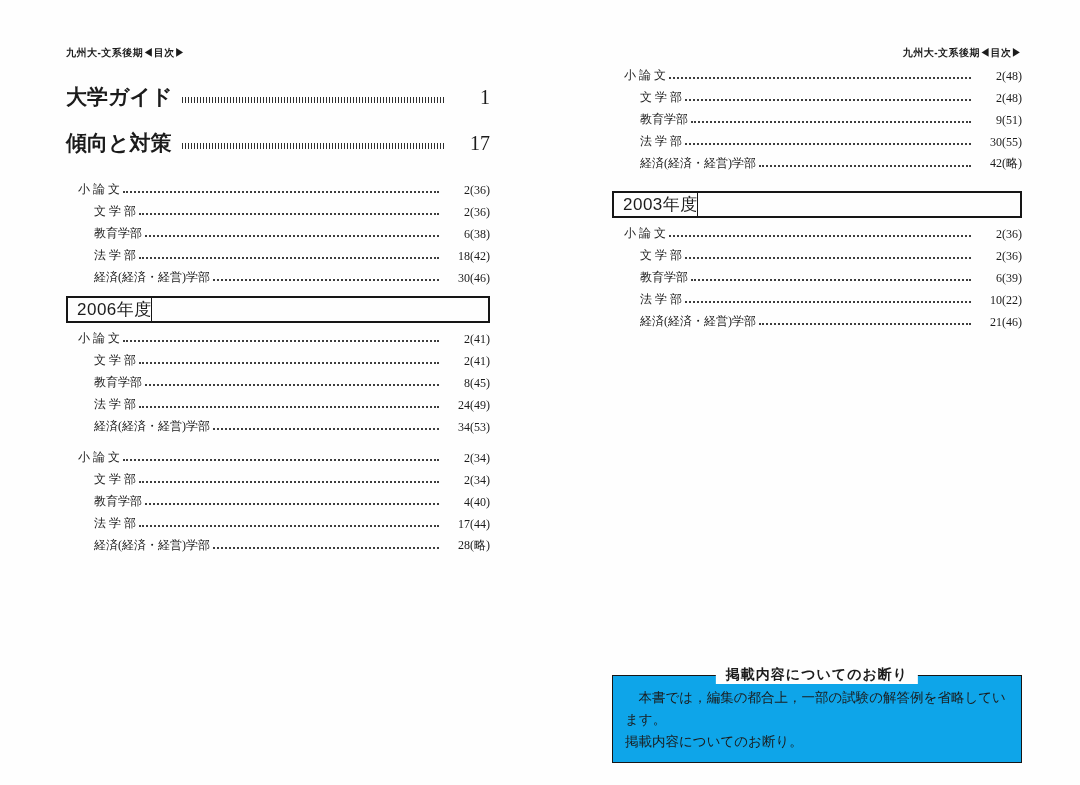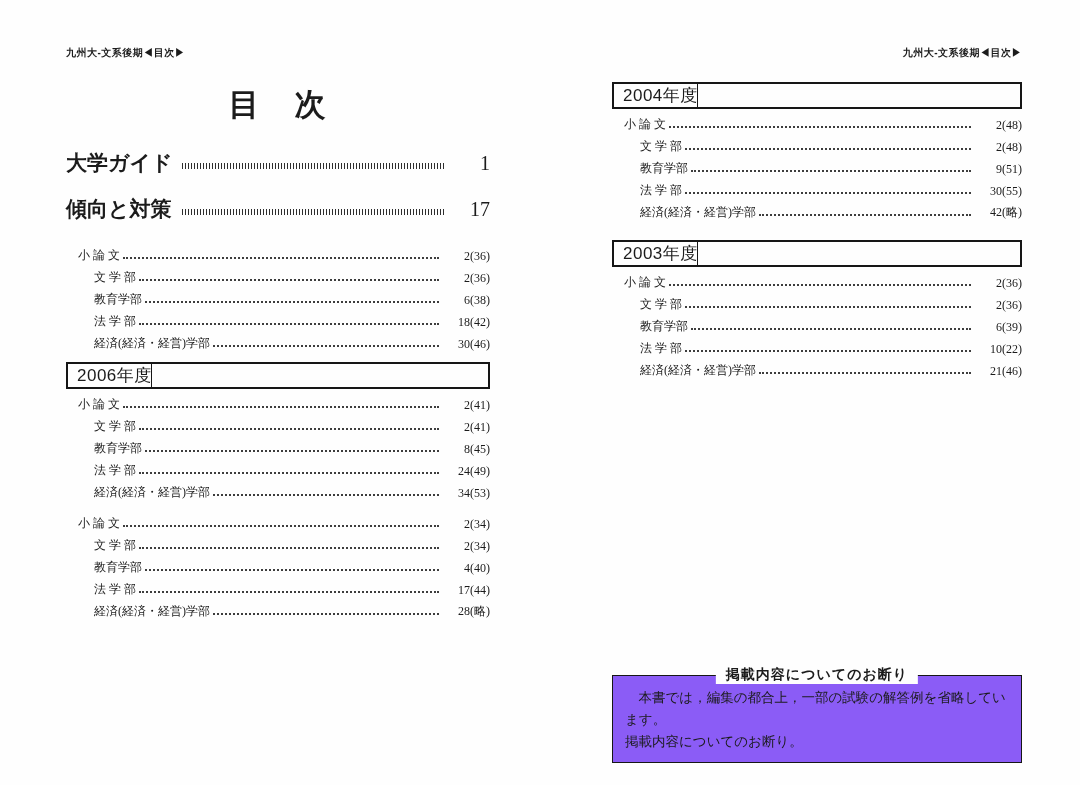--- a/index.html
+++ b/index.html
@@ -49,34 +49,33 @@
   .entry-row.lvl0 { padding-left:12px; }
   .entry-row.lvl1 { padding-left:28px; }
   .e-label  { white-space:pre; padding-bottom:3px; }
   .e-leader { flex:1; border-bottom:2px dotted #3d3d3d; margin:0 3px 8px 3px; }
   .e-page   { width:48px; text-align:right; padding-bottom:3px; white-space:pre; }
 
   #right-sections .year-box:first-child { margin-top:22px; }
   #right-sections .year-box { margin-top:12px; }
 
   .notice-box { position:absolute; left:0; top:629px; width:410px;
-                border:1.5px solid #161616; padding:11px 12px 9px; background:#8b5cf6; }
+                border:1.5px solid #161616; padding:11px 12px 9px; background:#0ea5e9; }
   .notice-title { position:absolute; top:-10px; left:50%; transform:translateX(-50%);
                   background:#fefefe; padding:0 10px; font-size:14px; font-weight:bold;
                   white-space:nowrap; letter-spacing:1px; }
   .notice-line { font-family:"Liberation Serif", serif; font-size:13.5px; line-height:22px; }
   .notice-line.indent { text-indent:1em; }
 </style>
 </head>
 <body>
 
 <div class="page page-left">
   <div class="page-header">九州大-文系後期◀目次▶</div>
 
-  <div class="toc-title">目　次</div>
 
   <div class="main-toc" id="main-toc">
       <div class="main-row">
         <span>大学ガイド</span>
         <span class="m-leader"></span>
         <span class="m-page">1</span>
       </div>
       <div class="main-row">
         <span>傾向と対策</span>
         <span class="m-leader"></span>
@@ -172,24 +171,20 @@
           <span class="e-page">28(略)</span>
         </div>
       </div>
     </div>
 </div>
 
 <div class="page page-right">
   <div class="page-header">九州大-文系後期◀目次▶</div>
 
   <div id="right-sections">
-      <div class="year-box">
-        <span class="year-cell">2004年度</span>
-        <span class="year-rest"></span>
-      </div>
       <div class="entries">
         <div class="entry-row lvl0">
           <span class="e-label">小 論 文</span>
           <span class="e-leader"></span>
           <span class="e-page">2(48)</span>
         </div>
         <div class="entry-row lvl1">
           <span class="e-label">文 学 部</span>
           <span class="e-leader"></span>
           <span class="e-page">2(48)</span>

